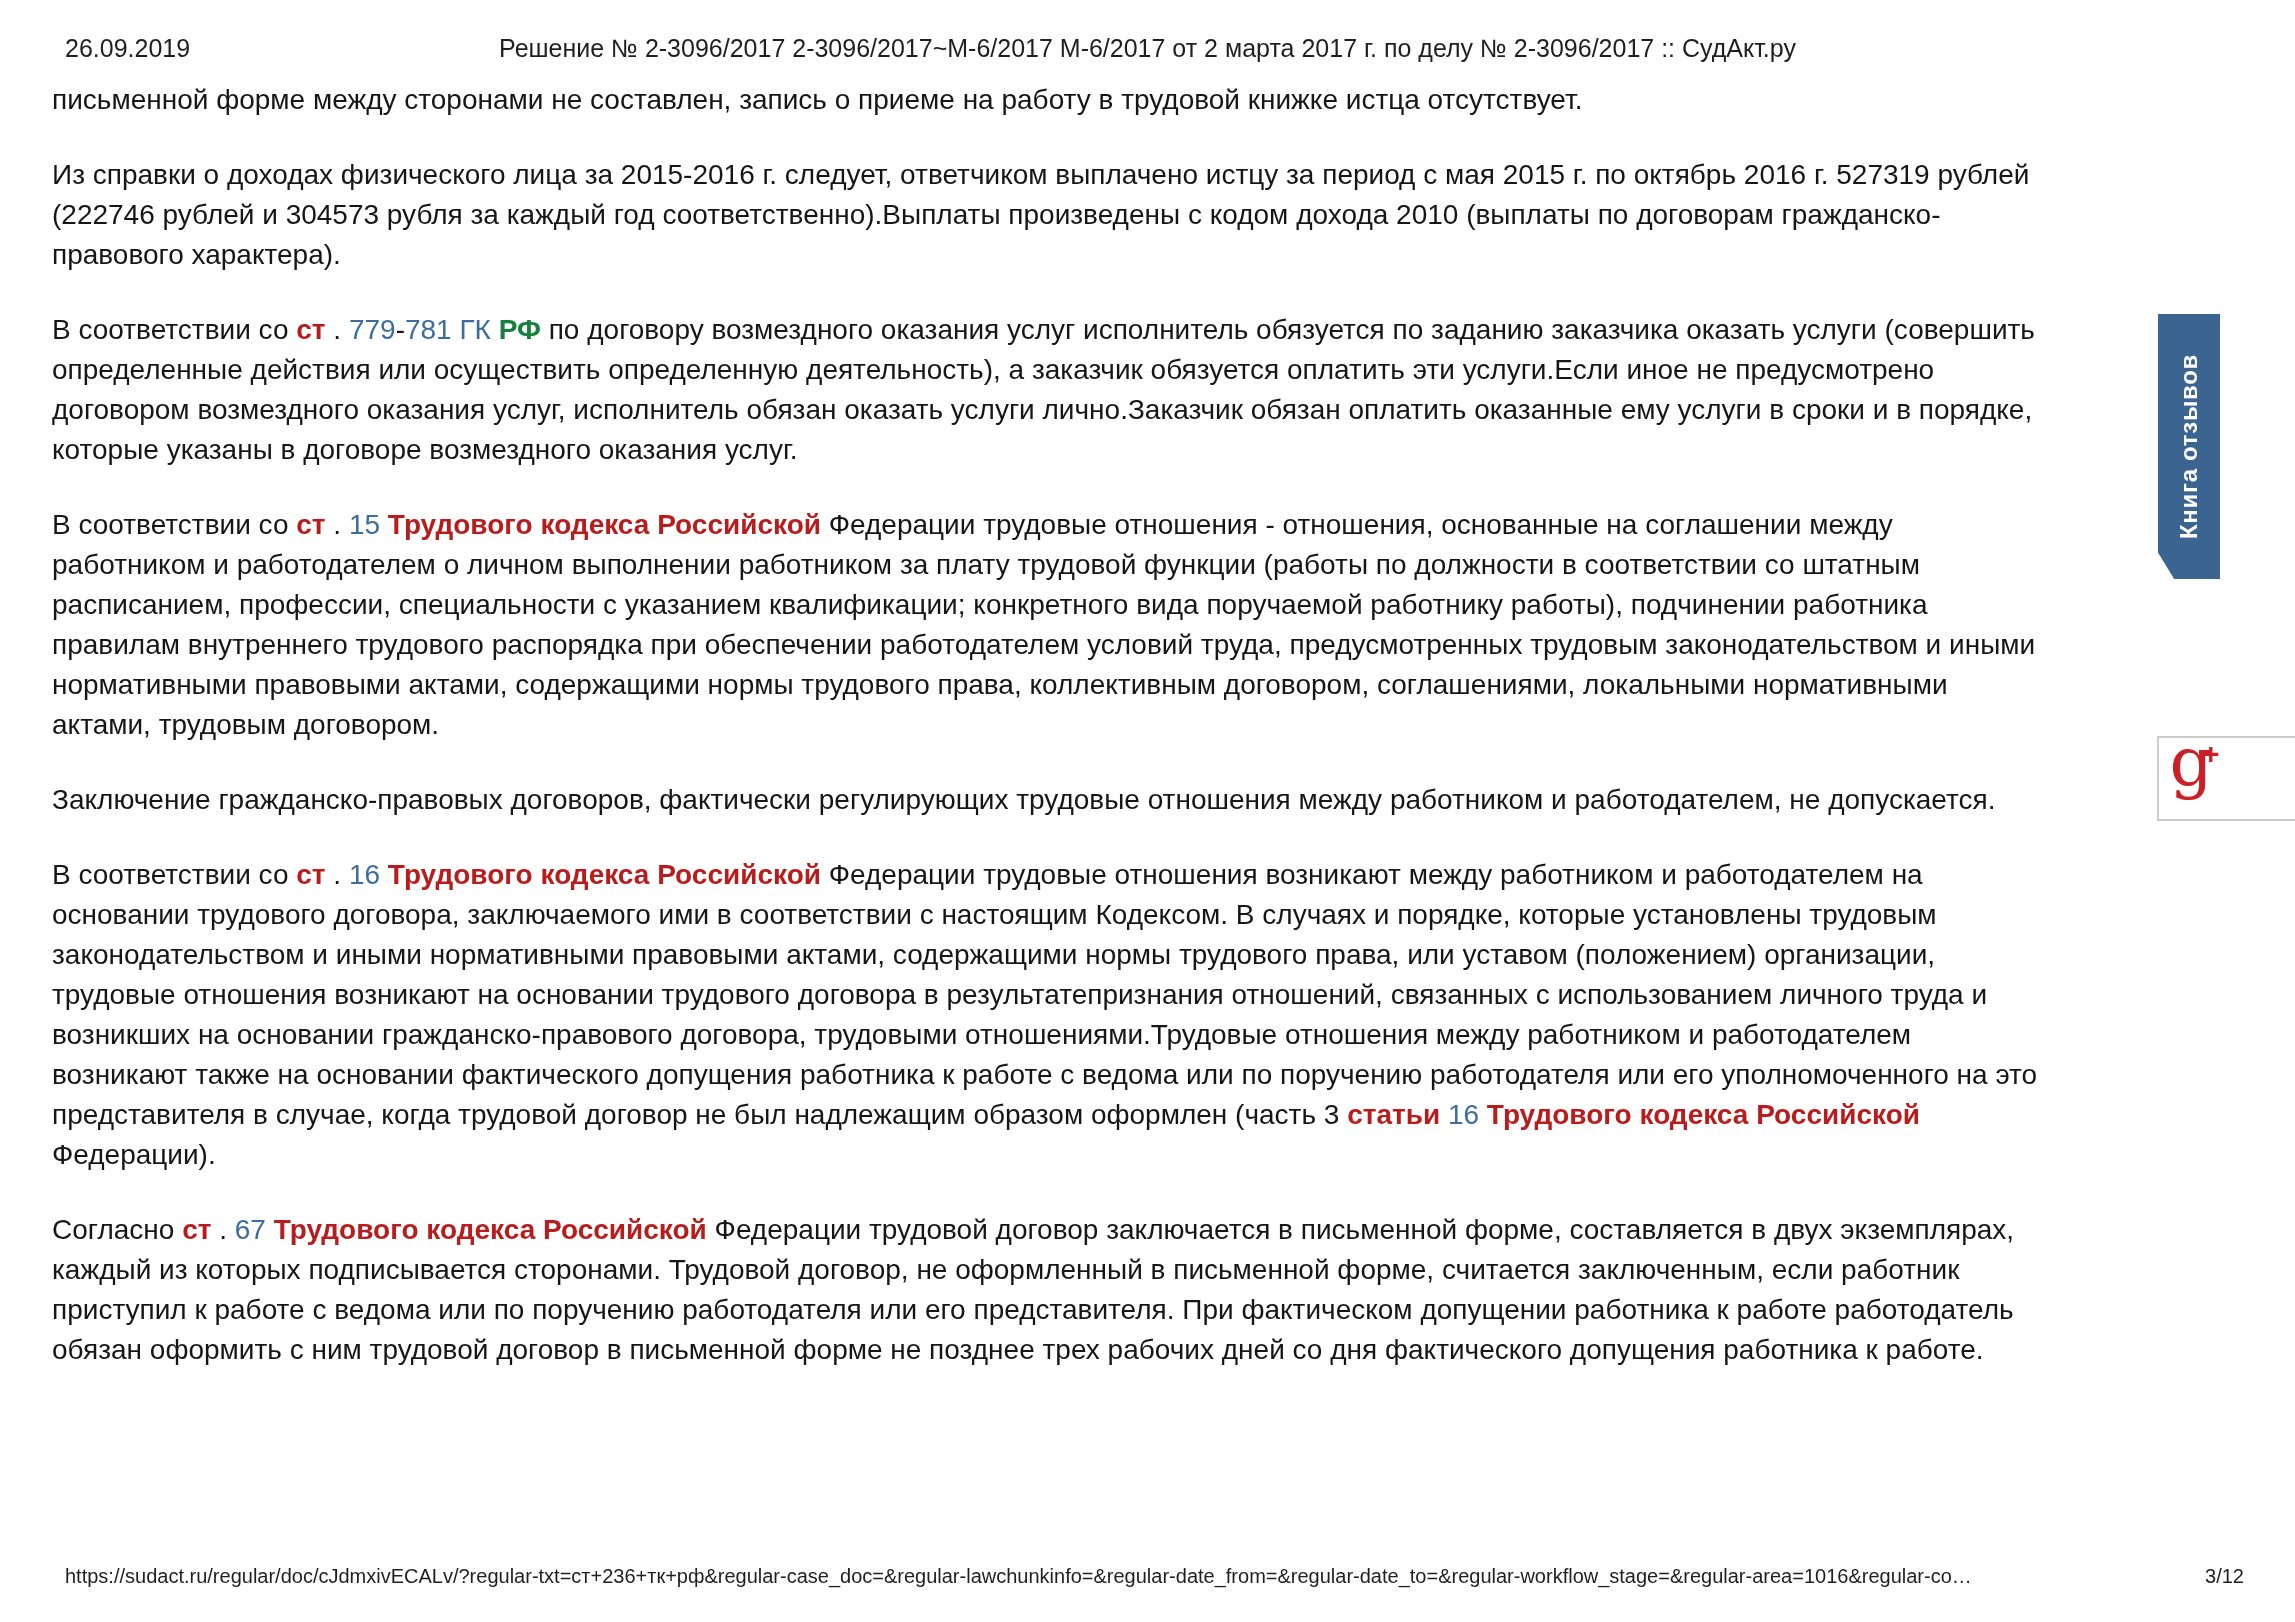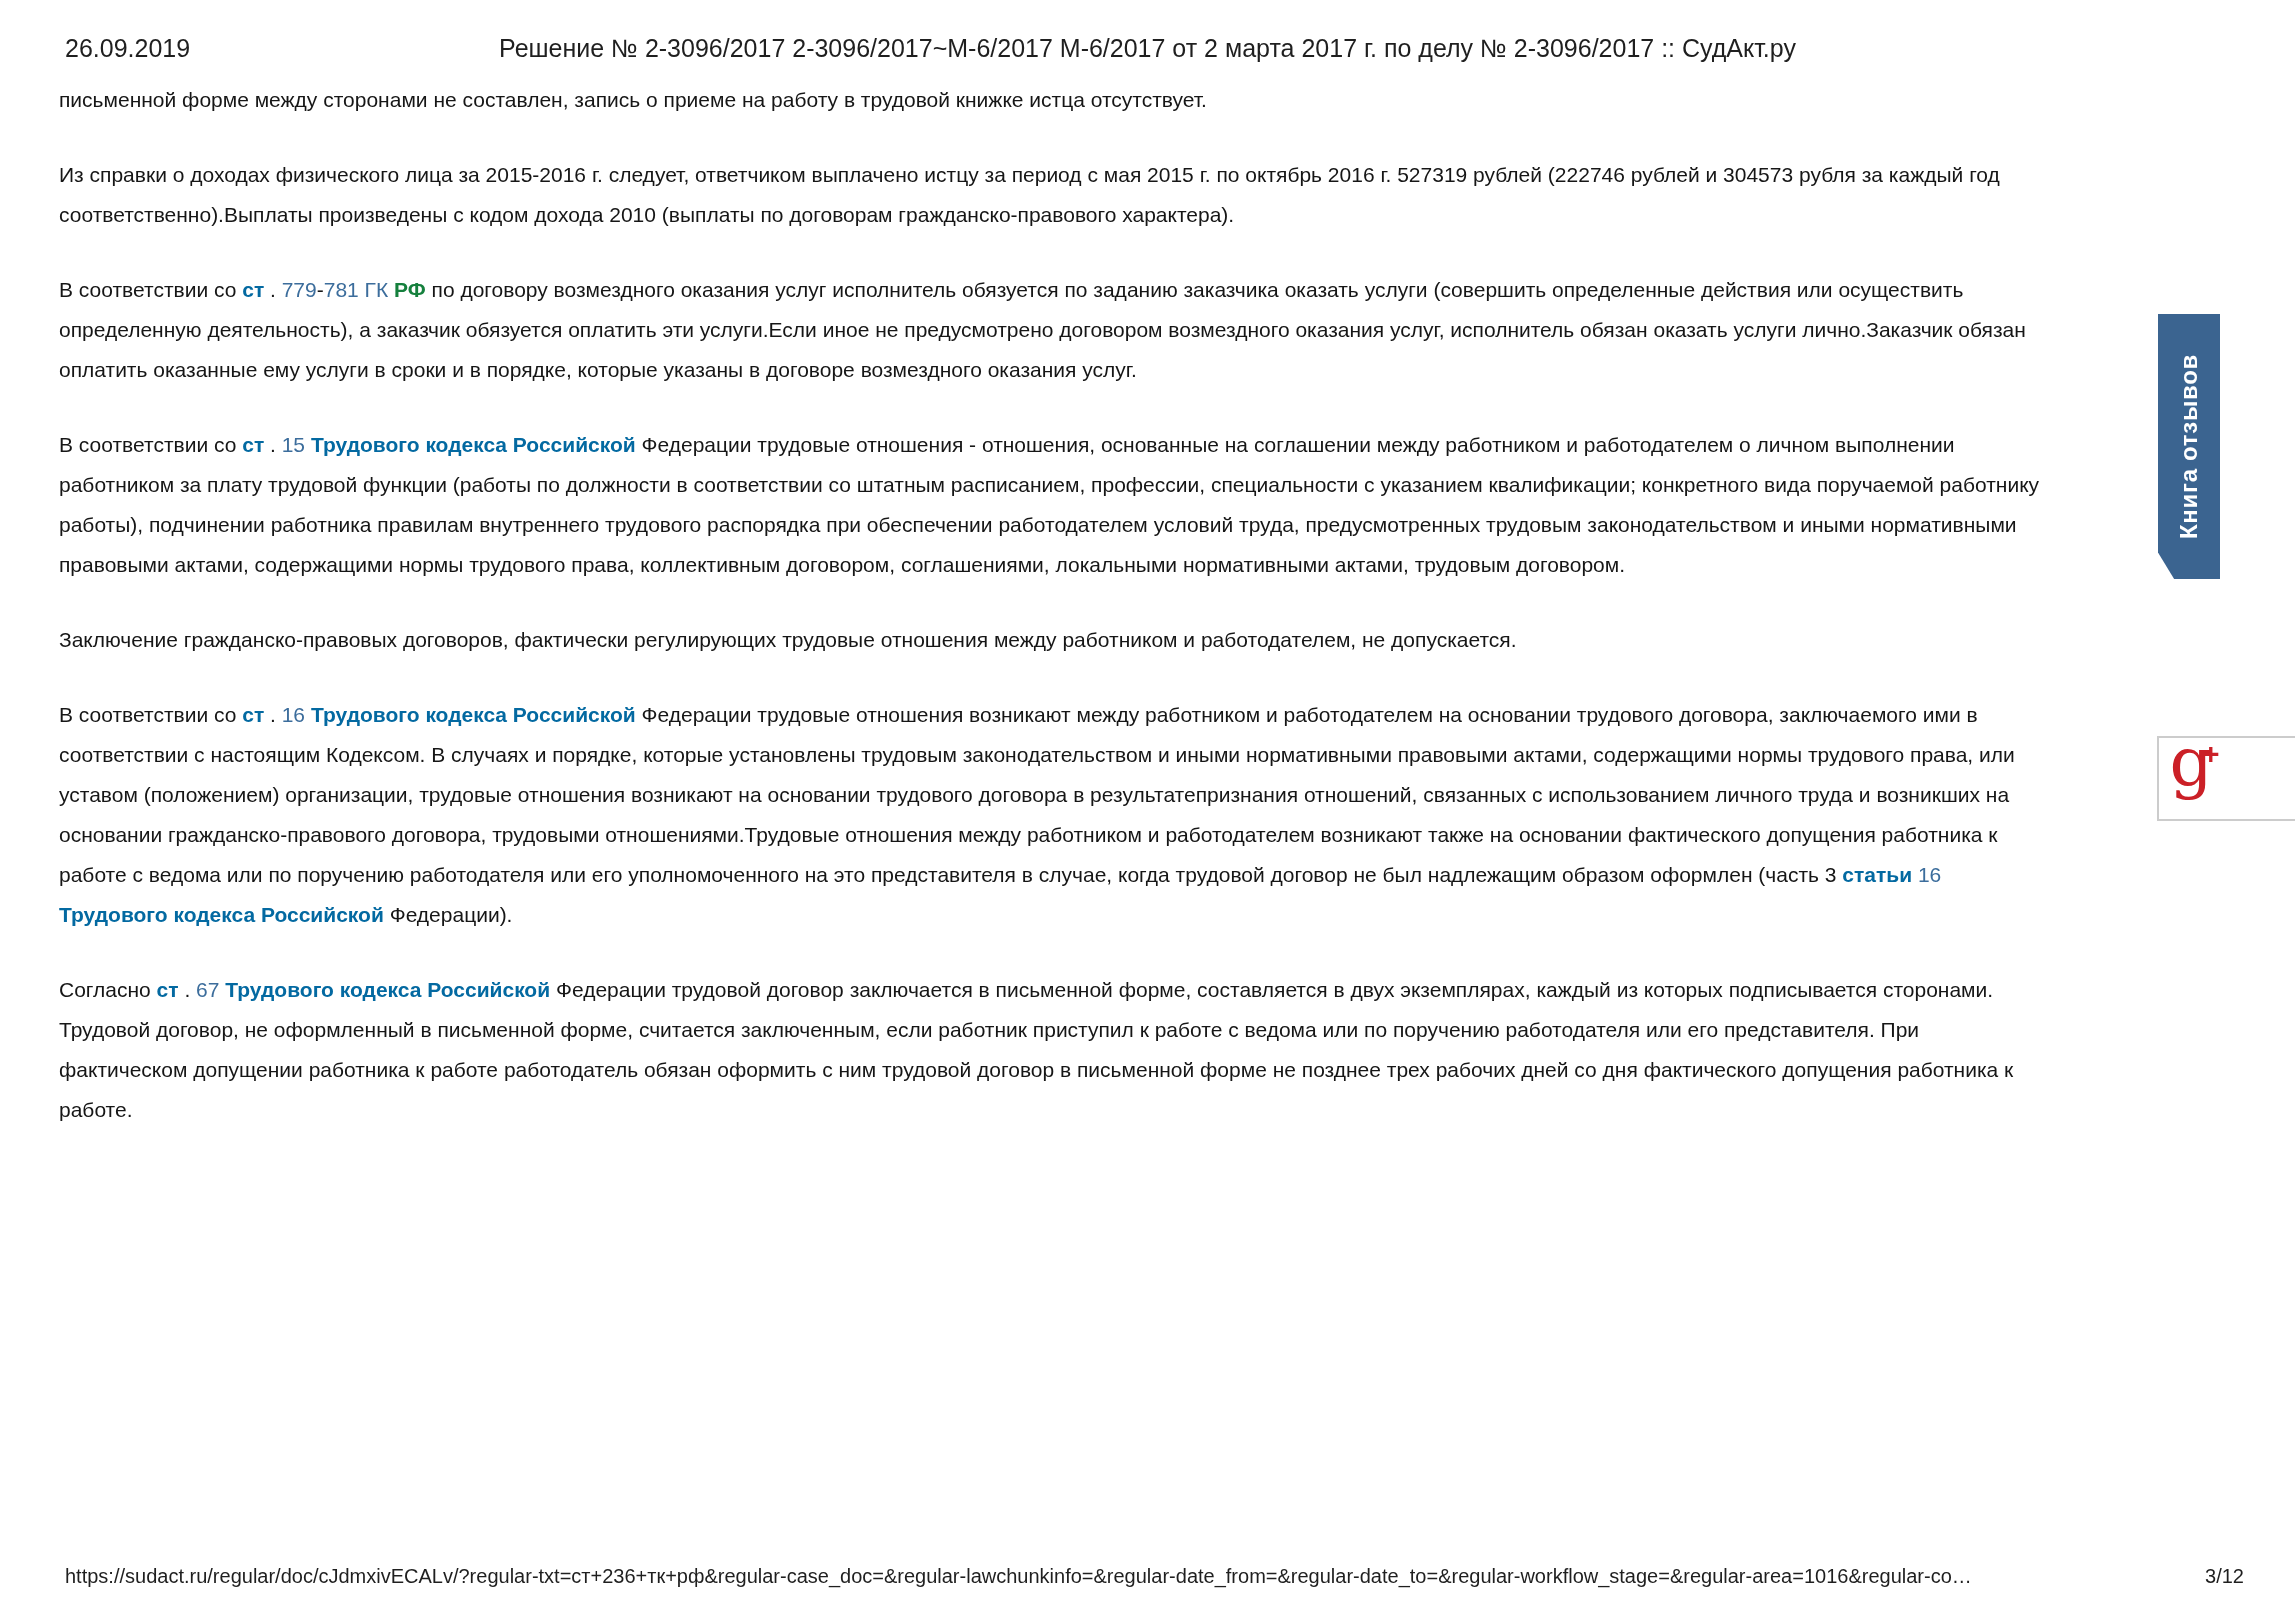--- a/index.html
+++ b/index.html
@@ -6,25 +6,25 @@
   body{
     width:2295px;height:1622px;position:relative;overflow:hidden;
     background:#ffffff;font-family:"Liberation Sans",sans-serif;
   }
   
   .hdr{position:absolute;top:34px;left:0;right:0;height:26px;font-size:25px;color:#1f1f1f;}
   .hdr .date{position:absolute;left:65px;top:0;}
   .hdr .title{display:block;text-align:center;margin:0 170px;white-space:nowrap;}
   
   .doc{
-    position:absolute;left:59px;top:80px;width:1991px;
-    font-size:21px;line-height:40px;color:#161616;
+    position:absolute;left:52px;top:80px;width:1991px;
+    font-size:28px;line-height:40px;color:#161616;
   }
   .para{margin:0 0 35px 0;}
-  .b{font-weight:bold;color:#0369a1;}
+  .b{font-weight:bold;color:#b91c1c;}
   a.lnk{color:#3c6d9c;text-decoration-color:#3c6d9c;cursor:pointer;}
   a.lnk.b{color:#15803d;}
   
   .ribbon{
     position:absolute;left:2158px;top:314px;width:62px;height:265px;
     background:#3b6490;cursor:pointer;
     clip-path:polygon(0 0,100% 0,100% 100%,26% 100%,0 90%);
   }
   .ribbon-label{
     position:absolute;top:0;left:0;width:265px;height:62px;

